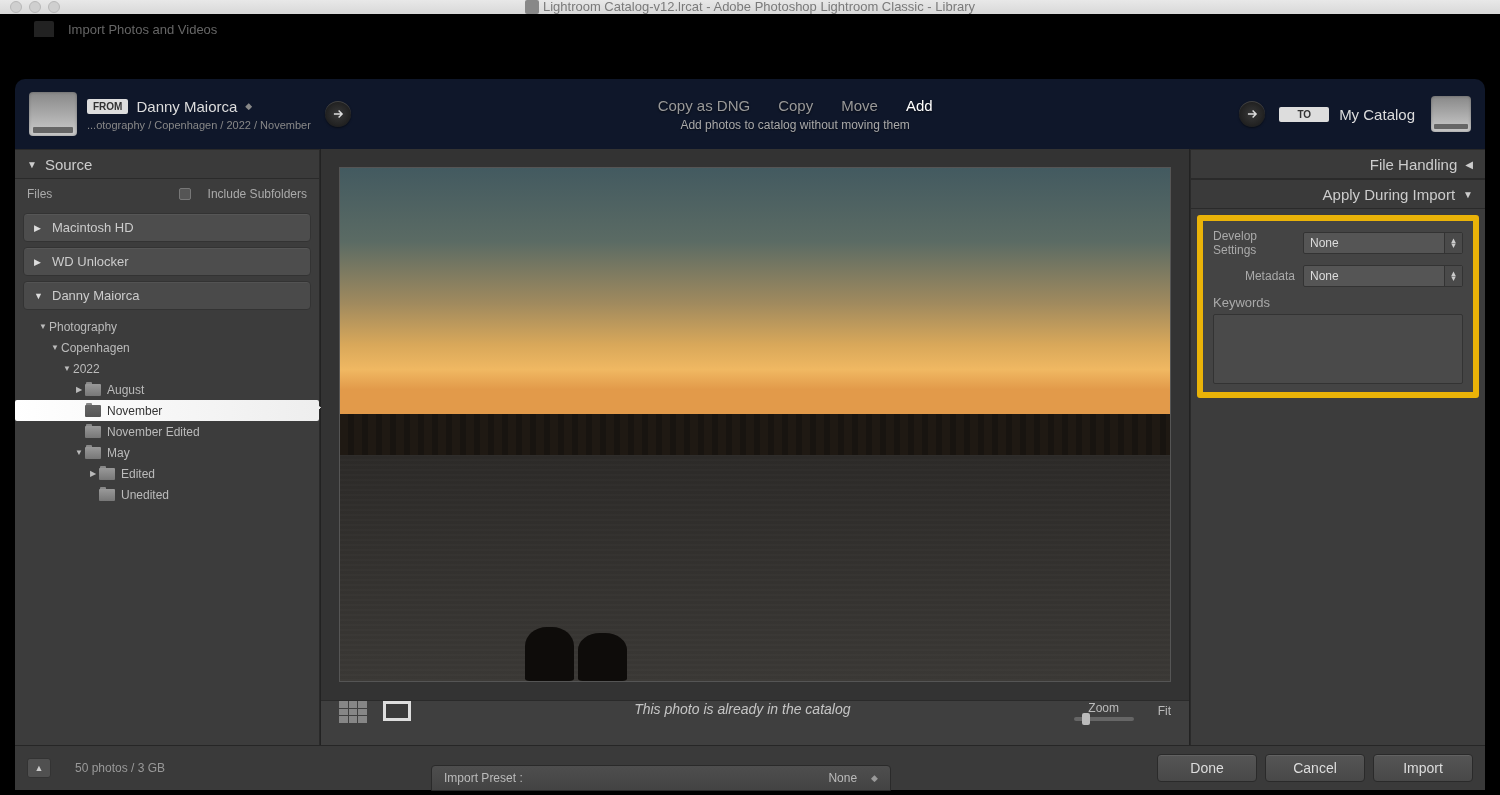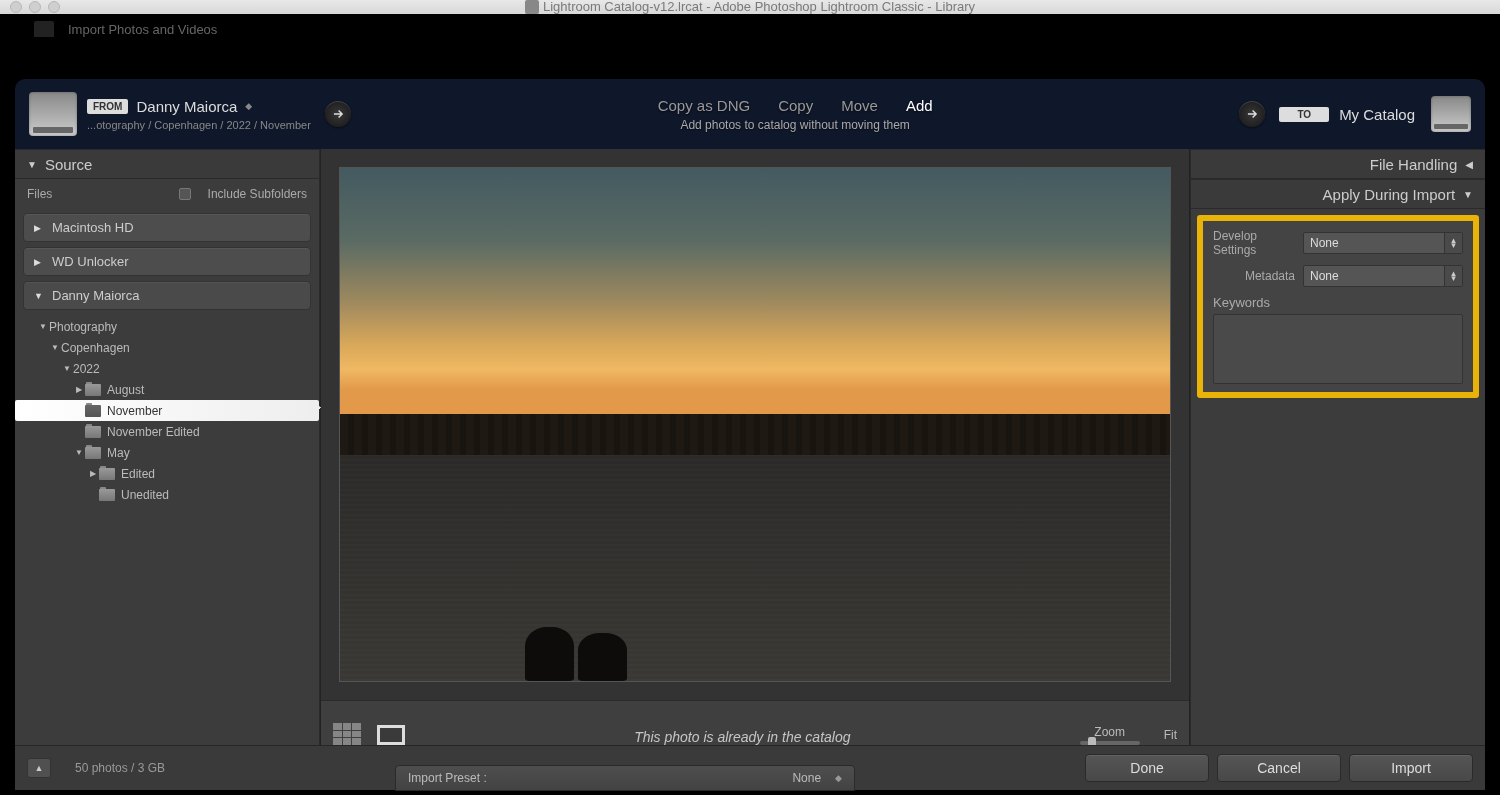--- a/index.html
+++ b/index.html
@@ -82,21 +82,21 @@
   .sky { height:48%; background:linear-gradient(#435a60 0%, #5b6b64 30%, #a08a5e 55%, #d9a85a 72%, #f0b862 82%, #e29a4a 90%);}
   .city { height:8%; background:#1a1612; position:relative; }
   .city::before { content:""; position:absolute; top:0; left:0; right:0; height:100%; background: repeating-linear-gradient(90deg, #201a14 0 8px, #181410 8px 14px), linear-gradient(90deg, transparent 5%, rgba(200,40,40,.25) 20%, rgba(40,200,60,.3) 35%, rgba(240,200,60,.25) 50%, transparent 60%); opacity:.85;}
   .water { flex:1; background:linear-gradient(#2c2a28,#3a3835); position:relative; }
   .water::before { content:""; position:absolute; inset:0; background: repeating-linear-gradient(0deg, rgba(255,255,255,.015) 0 2px, transparent 2px 5px);}
   .silh { position:absolute; bottom:0; left:22%; width:14%; height:26%; }
   .silh .p { position:absolute; bottom:0; width:42%; background:#0e0c0a; border-radius:45% 45% 10% 10% / 35% 35% 5% 5%; }
   .silh .p1 { left:2%; height:92%; }
   .silh .p2 { left:48%; height:82%; }
   
-  .center-bottom { height:45px; background:#3f3f3f; border-top:1px solid #2a2a2a; display:flex; align-items:flex-end; padding:0 12px; gap:16px; }
+  .center-bottom { height:45px; background:#3f3f3f; border-top:1px solid #2a2a2a; display:flex; align-items:flex-start; padding:0 18px; gap:16px; }
   .grid-btn { width:28px; height:22px; display:grid; grid-template-columns:repeat(3,1fr); grid-template-rows:repeat(3,1fr); gap:1px; cursor:pointer; opacity:.5;}
   .grid-btn div { background:#ccc; }
   .single-btn { width:28px; height:20px; border:3px solid #ddd; background:#3a3a3a; cursor:pointer;}
   .center-msg { flex:1; text-align:center; font-style:italic; color:#c5c5c5; font-size:14px; }
   .zoom-block { display:flex; align-items:center; gap:24px; color:#bbb; font-size:12px; }
   .zoom-slider { width:60px; height:4px; background:#666; border-radius:2px; position:relative; }
   .zoom-slider::after { content:""; position:absolute; left:8px; top:-4px; width:8px; height:12px; background:#bbb; border-radius:2px; }
   
   .right-panel { width:295px; background:#3c3c3c; display:flex; flex-direction:column; border-left:1px solid #2a2a2a; }
   .panel-sec { background:#444; border:6px solid #eab308; margin:6px; border-radius:3px; padding:8px 10px; }
@@ -107,21 +107,21 @@
   .keywords-label { color:#aaa; font-size:13px; margin-bottom:4px; display:block;}
   .keywords-box { height:70px; background:#4a4a4a; border:1px solid #333; border-radius:2px; }
   
   .dlg-footer { height:45px; background:#3a3a3a; display:flex; align-items:center; padding:0 12px; border-top:1px solid #262626;}
   .expand-btn { width:24px; height:20px; background:#505050; border:1px solid #333; border-radius:3px; display:flex; align-items:center; justify-content:center; color:#ccc; font-size:9px;}
   .footer-status { margin-left:24px; color:#999; font-size:12px; }
   .preset-dd { margin-left:auto; margin-right:auto; width:460px; height:26px; background:linear-gradient(#4e4e4e,#434343); border:1px solid #2a2a2a; border-radius:4px 4px 0 0; display:flex; align-items:center; padding:0 12px; color:#bbb; font-size:12px; position:relative; top:10px;}
   .preset-dd .val { margin-left:auto; margin-right:14px; }
   .preset-dd .caret { font-size:9px; color:#999;}
   .footer-btns { display:flex; gap:8px; }
-  .footer-btn { width:124px; height:28px; background:linear-gradient(#555,#484848); border:1px solid #2a2a2a; border-radius:4px; color:#ddd; font-size:14px; display:flex; align-items:center; justify-content:center; box-shadow: inset 0 1px 0 rgba(255,255,255,.08);}
+  .footer-btn { width:100px; height:28px; background:linear-gradient(#555,#484848); border:1px solid #2a2a2a; border-radius:4px; color:#ddd; font-size:14px; display:flex; align-items:center; justify-content:center; box-shadow: inset 0 1px 0 rgba(255,255,255,.08);}
   
   .edge-handle { position:absolute; top:50%; width:6px; height:40px; margin-top:-20px; }
   .edge-handle.left { left:0; }
   .edge-handle.right { right:0; }
 </style>
 </head>
 <body>
 
 <div class="titlebar">
   <div class="dots">

